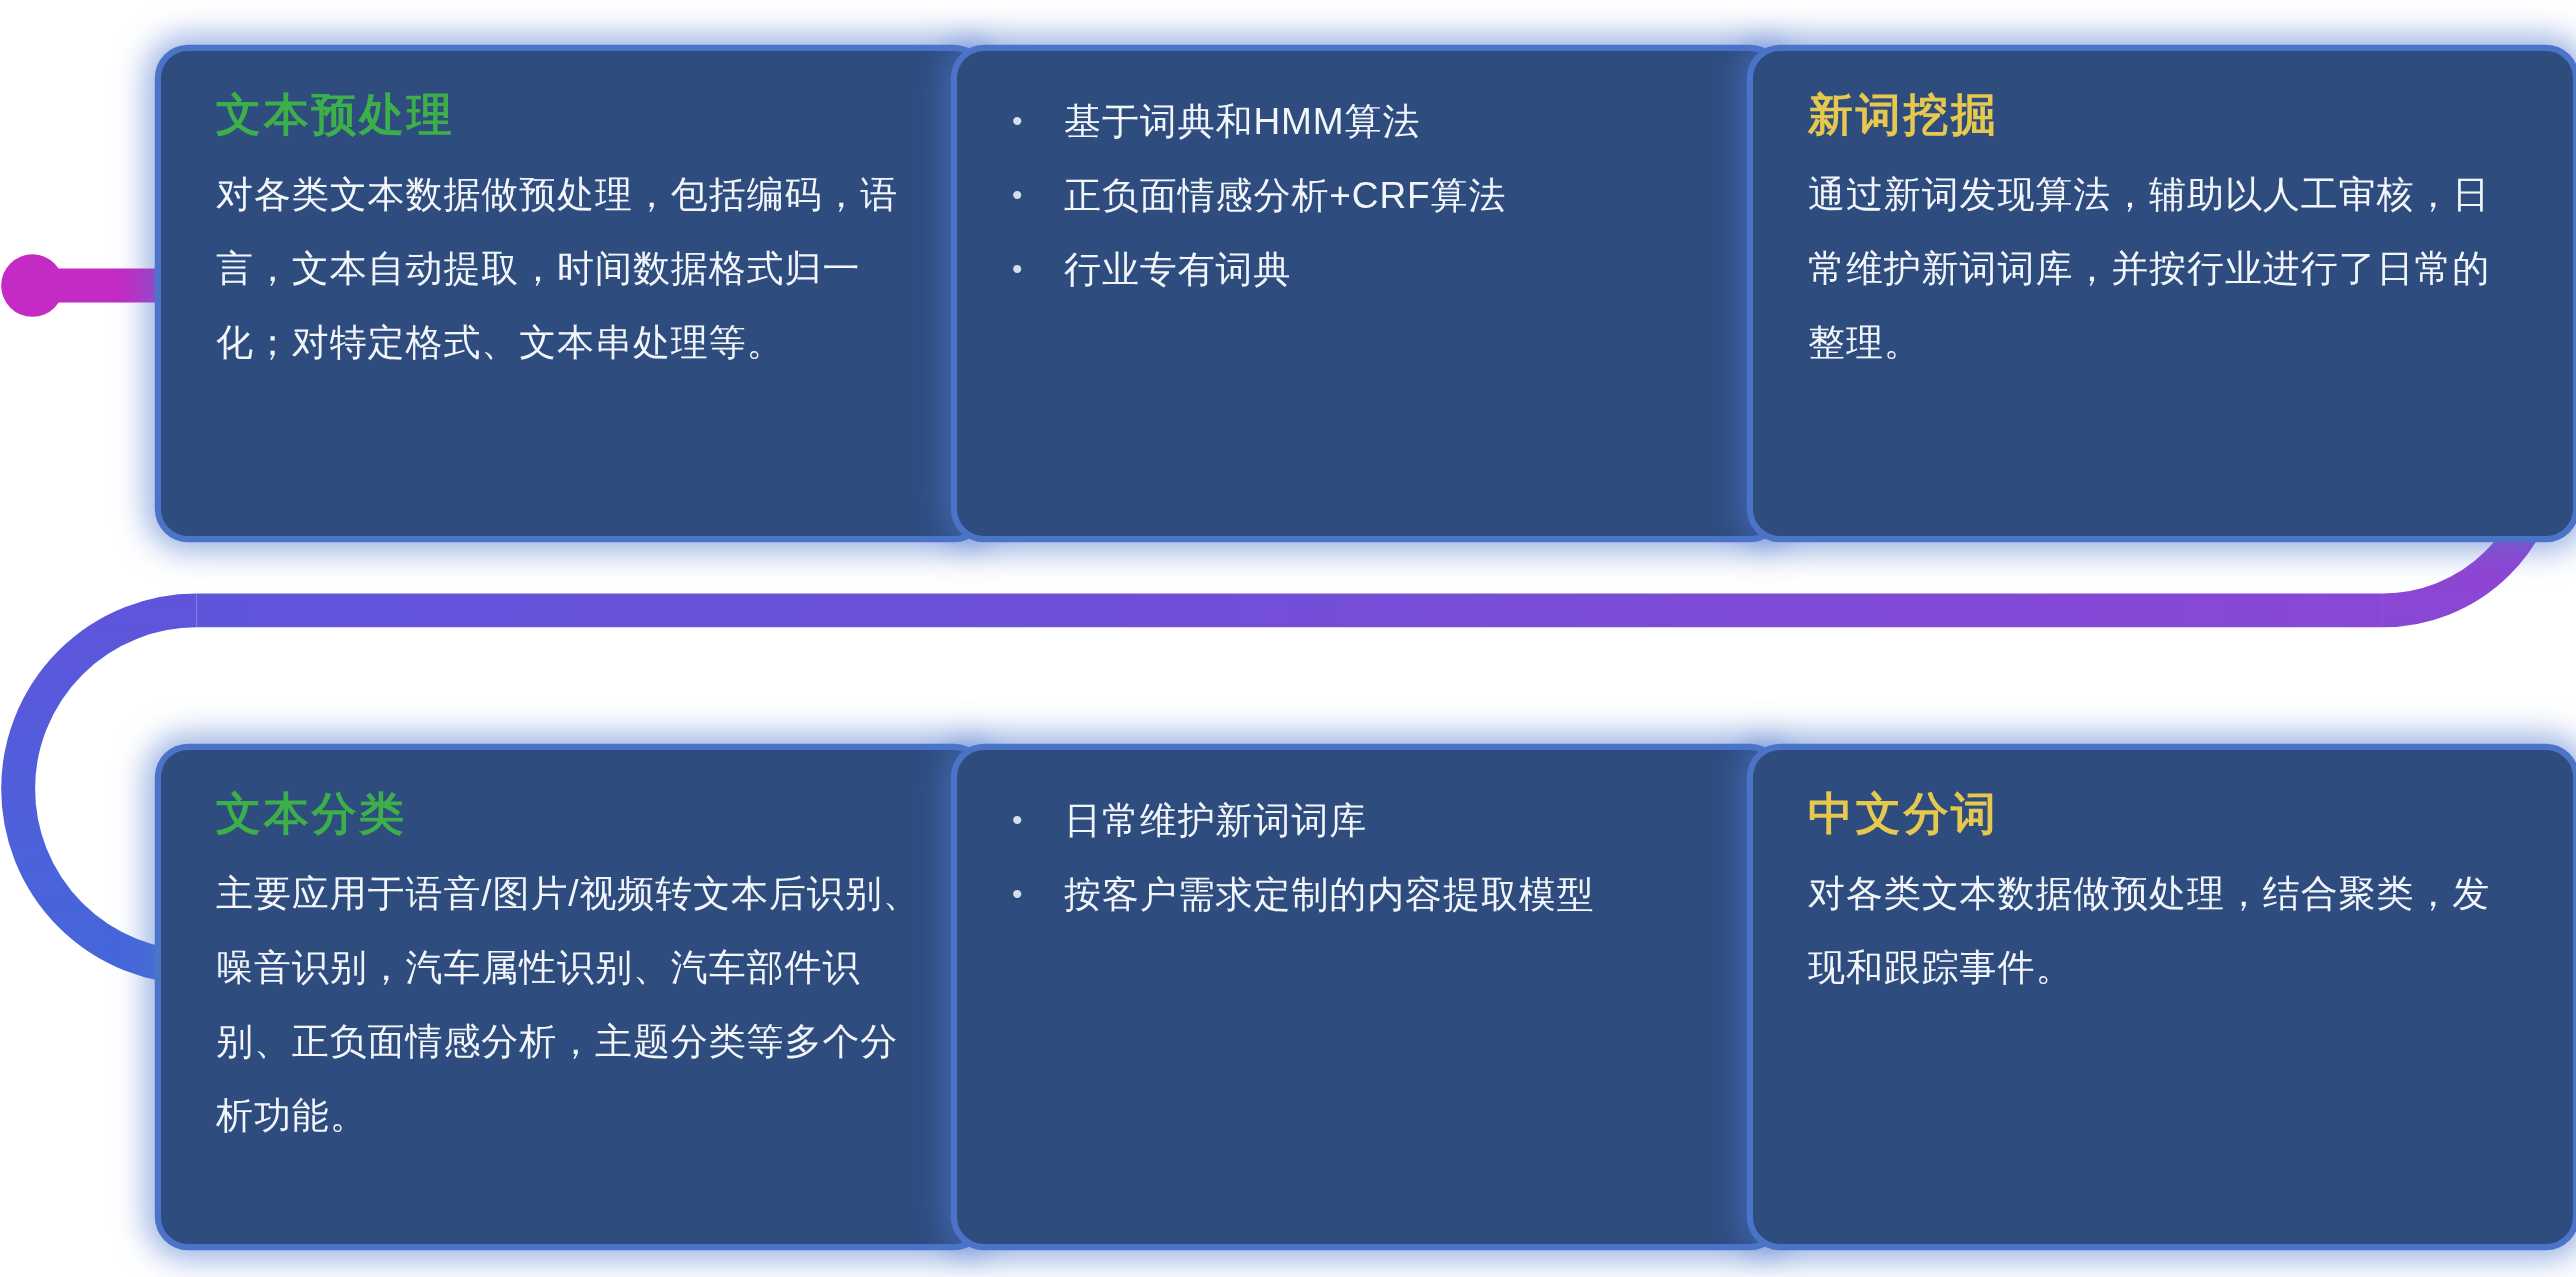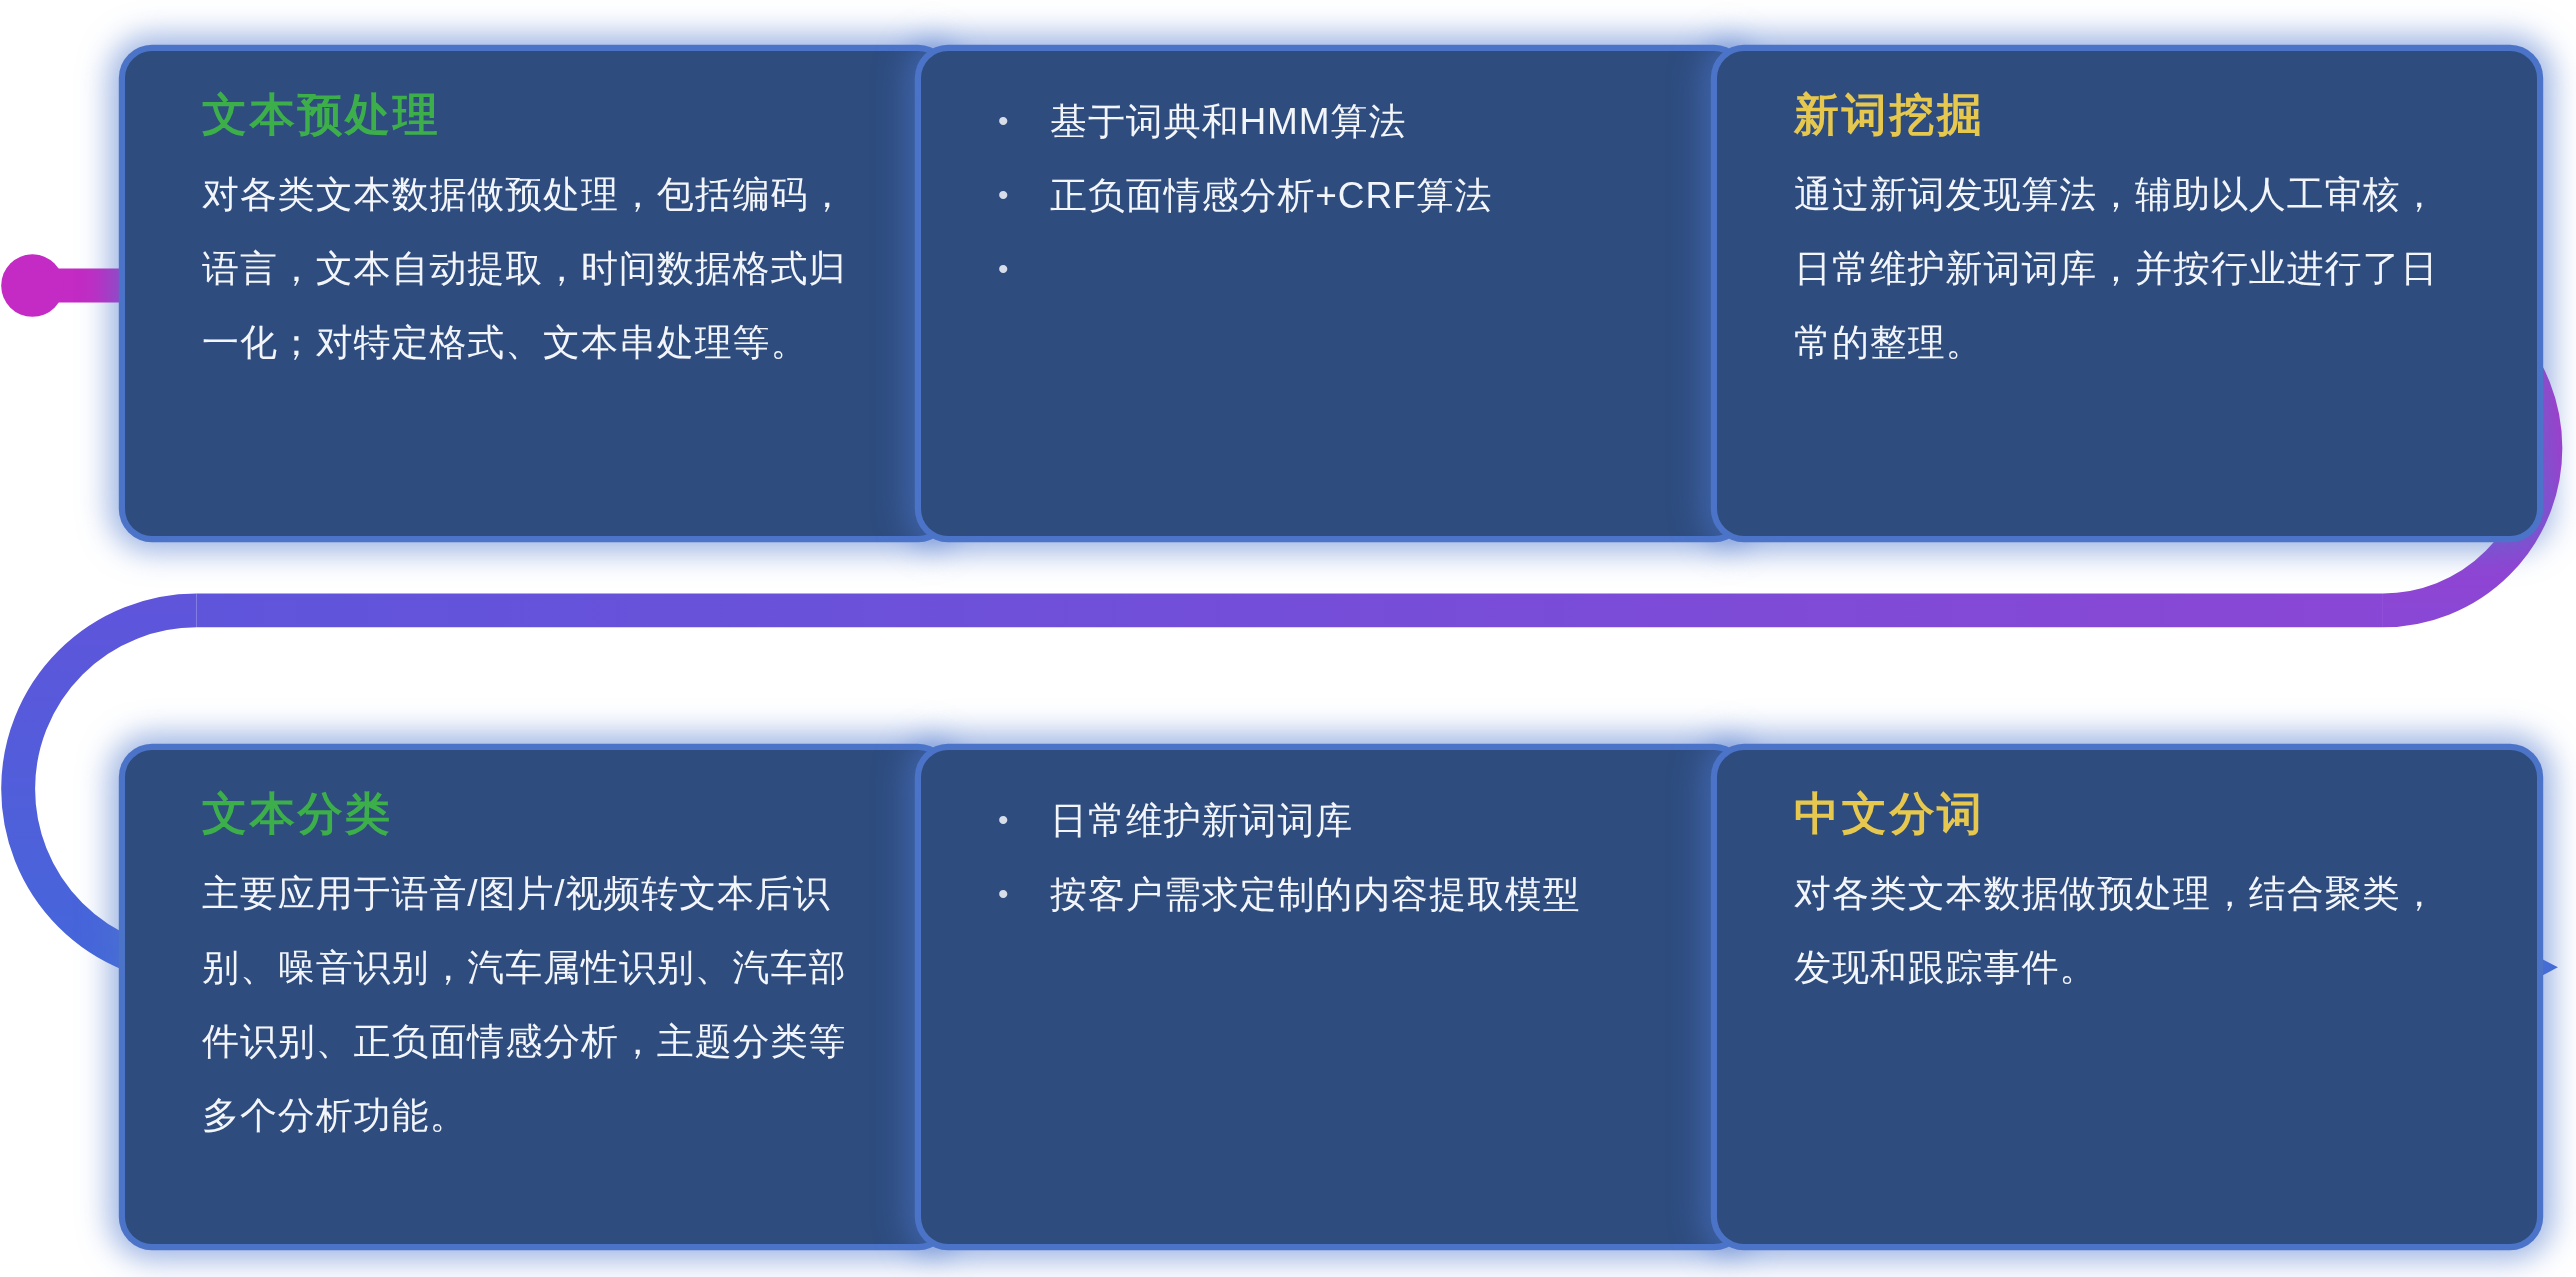--- a/index.html
+++ b/index.html
@@ -20,22 +20,23 @@
     width: 2576px; height: 1277px;
     z-index: 0;
   }
   .card {
     position: absolute;
     width: 820px;
     background: var(--card-bg, #2E4C7E);
     border-radius: 27px;
     box-shadow: 0 0 0 6.2px var(--card-glow, #4B74C9),
                 0 0 30px 16px rgba(77, 118, 204, 0.55);
-    padding: 34px 77px;
+    padding: 34px 55px;
     z-index: 1;
+    margin-left: 36px;
   }
   .row1 { top: 51px;  height: 485px; }
   .row2 { top: 750px; height: 494px; }
   .col1 { left: 125px; }
   .col2 { left: 921px; }
   .col3 { left: 1717px; }
   .card-title {
     font-size: 45px;
     font-weight: bold;
     letter-spacing: 2.7px;
@@ -106,20 +107,21 @@
       <li>
         <span class="bullet-dot">•</span>
         <span>基于词典和HMM算法</span>
       </li>
       <li>
         <span class="bullet-dot">•</span>
         <span>正负面情感分析+CRF算法</span>
       </li>
       <li>
         <span class="bullet-dot">•</span>
+        <span>行业专有词典</span>
       </li>
     </ul>
   </section>
 
   <section class="card row2 col1">
     <h2 class="card-title t-green">文本分类</h2>
     <p class="card-body">主要应用于语音/图片/视频转文本后识别、噪音识别，汽车属性识别、汽车部件识别、正负面情感分析，主题分类等多个分析功能。</p>
   </section>
 
   <section class="card row1 col3">

